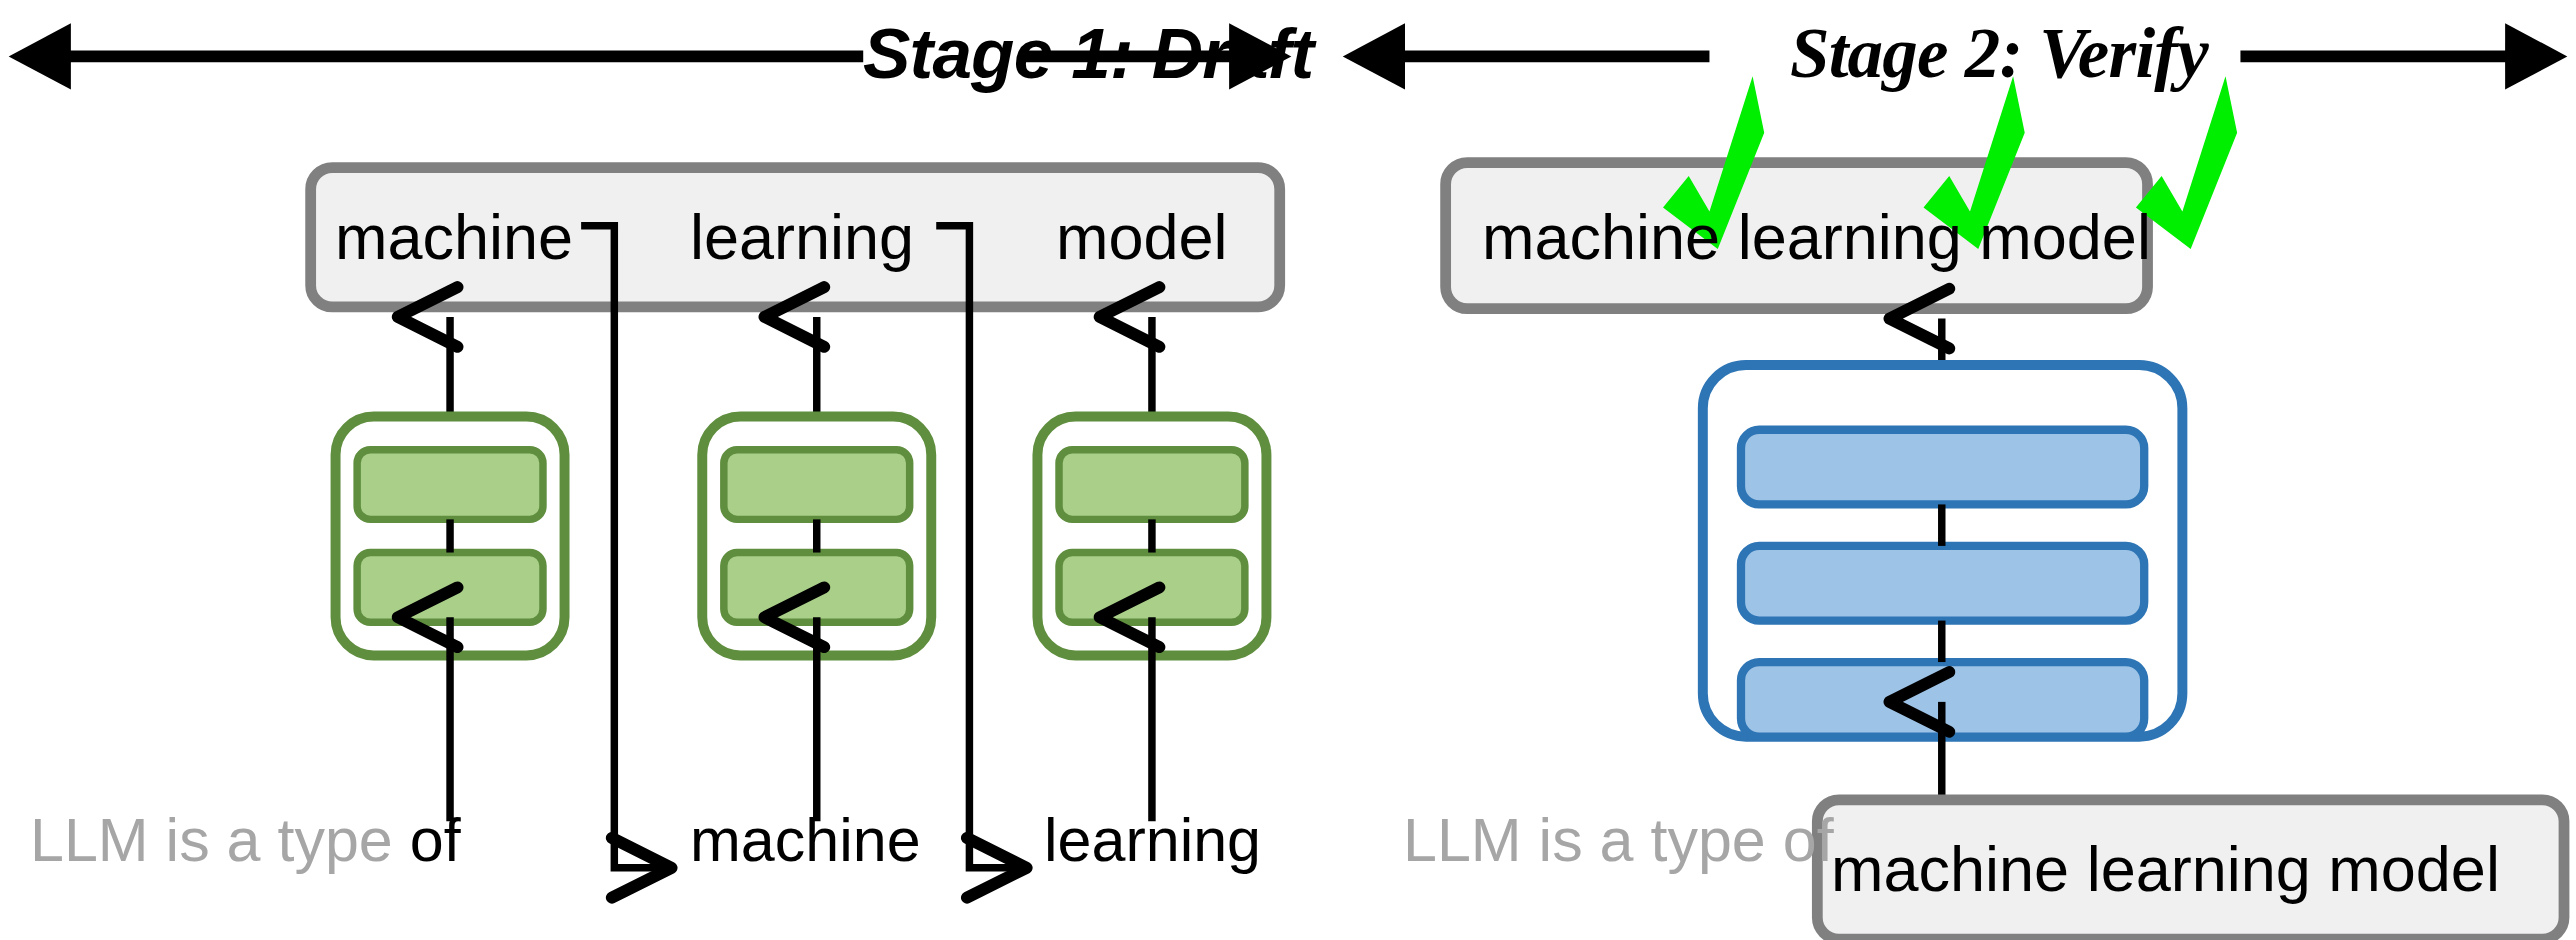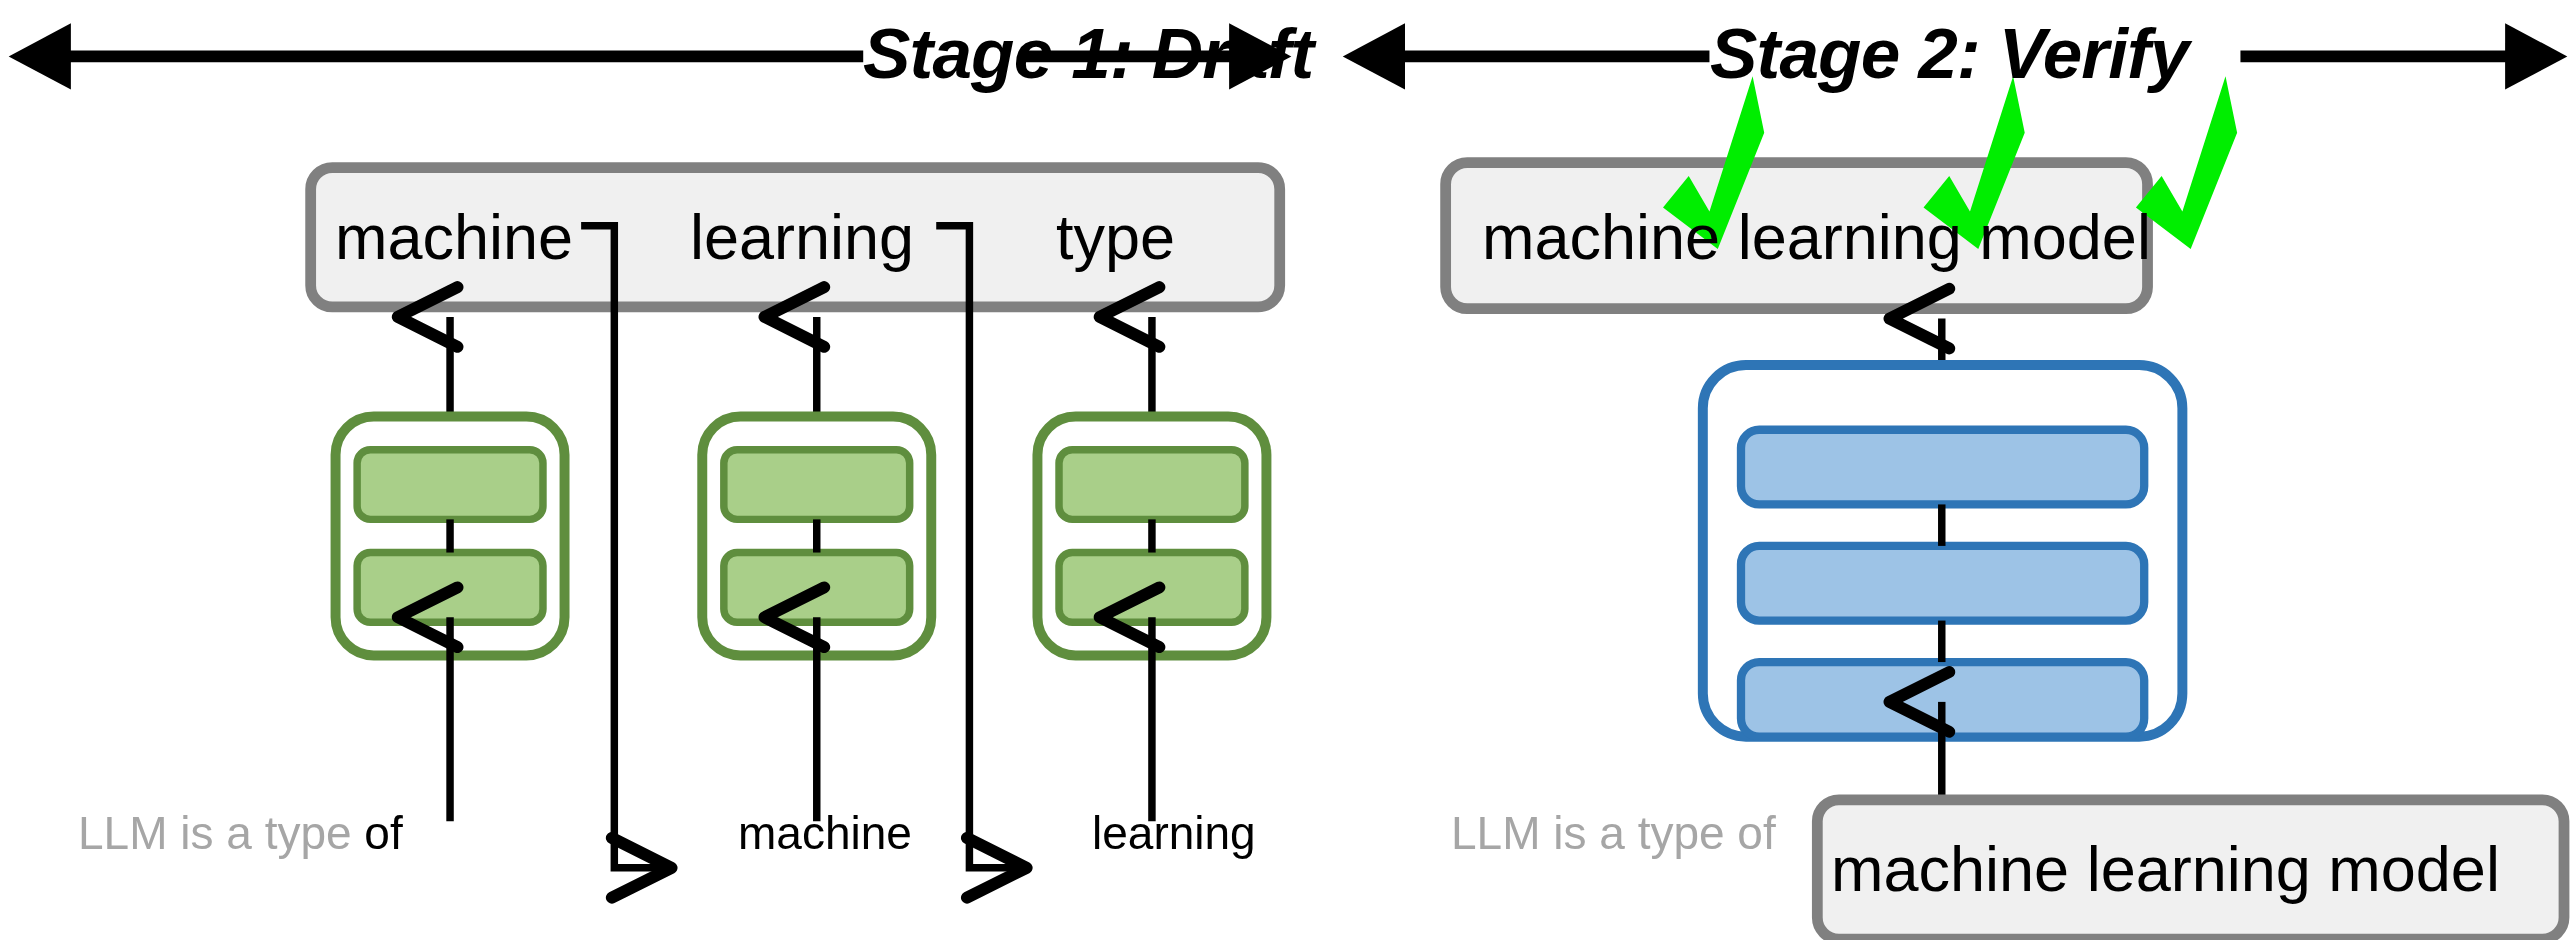--- a/index.html
+++ b/index.html
@@ -45,24 +45,23 @@
     color: #000000;
     white-space: nowrap;
     line-height: 1;
   }
   .muted {
     color: #a6a6a6;
   }
   .seq-line {
     position: absolute;
     font-family: "Liberation Sans", sans-serif;
-    font-size: 46px;
+    font-size: 61px;
     white-space: nowrap;
     line-height: 1;
-    margin-left: 48px;
   }
 </style>
 </head>
 <body>
 
 <div id="stage">
 
   <svg class="layer" viewBox="0 0 3104 1133">
     <defs>
       <marker id="arrowUp" markerWidth="10" markerHeight="10" refX="5" refY="8" orient="auto" markerUnits="strokeWidth">
@@ -143,25 +142,25 @@
     </g>
     <g>
       <path d="M2318,250 L2349,212 L2374,255 L2426,92 L2440,160 L2384,300 Z" fill="#00ee00"></path>
     </g>
     <g>
       <path d="M2574,250 L2605,212 L2630,255 L2682,92 L2696,160 L2640,300 Z" fill="#00ee00"></path>
     </g>
   </svg>
 
   <div class="stage-title" style="left:863px; top:18px;">Stage 1: Draft</div>
-  <div class="stage-title" style="left:1710px; top:18px;">Stage 2: Verify</div>
+  <div class="stage-title" style="left:1790px; top:18px;font-family:Liberation Serif, serif;">Stage 2: Verify</div>
 
   <div class="token-text" style="left:335px; top:206px;">machine</div>
   <div class="token-text" style="left:690px; top:206px;">learning</div>
-  <div class="token-text" style="left:1056px; top:206px;">type</div>
+  <div class="token-text" style="left:1056px; top:206px;">model</div>
 
   <div class="seq-line" style="left:30px; top:810px;">
     <span class="muted">LLM is a type</span>
     <span>of</span>
   </div>
   <div class="seq-line" style="left:690px; top:810px;">
     <span>machine</span>
   </div>
   <div class="seq-line" style="left:1044px; top:810px;">
     <span>learning</span>

